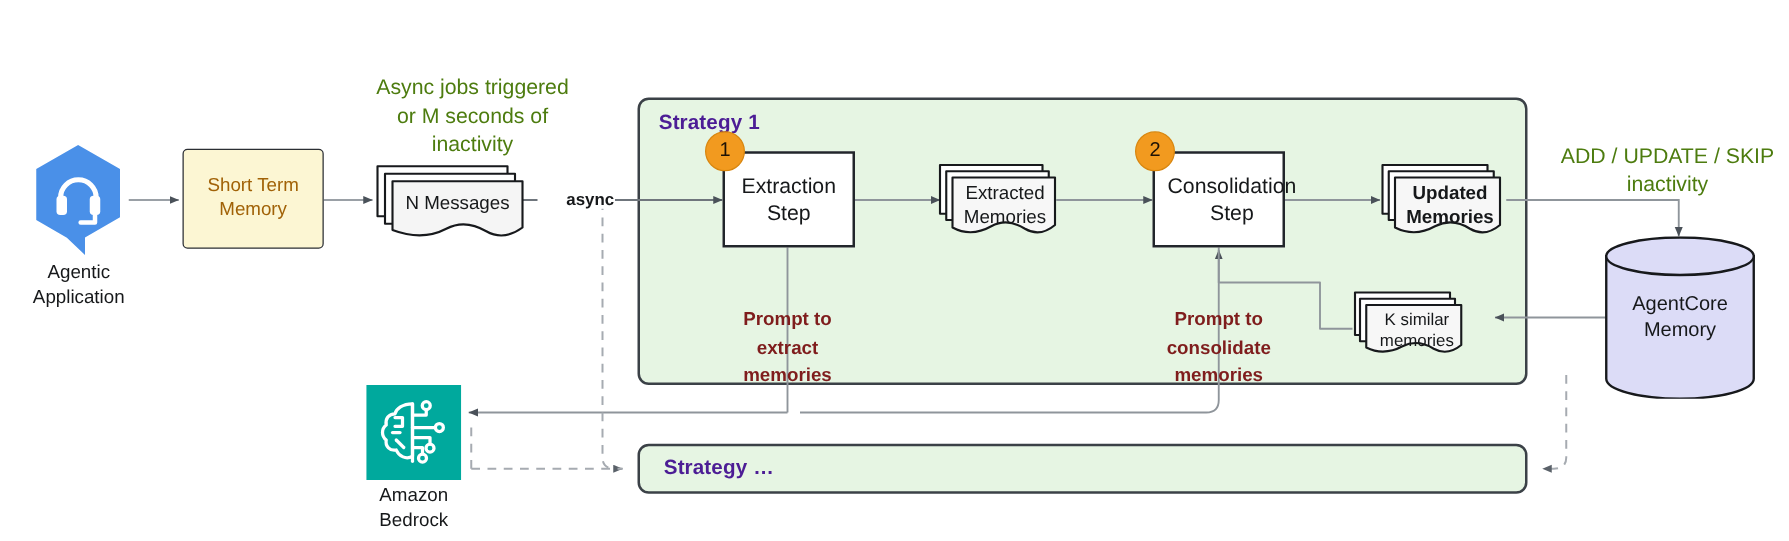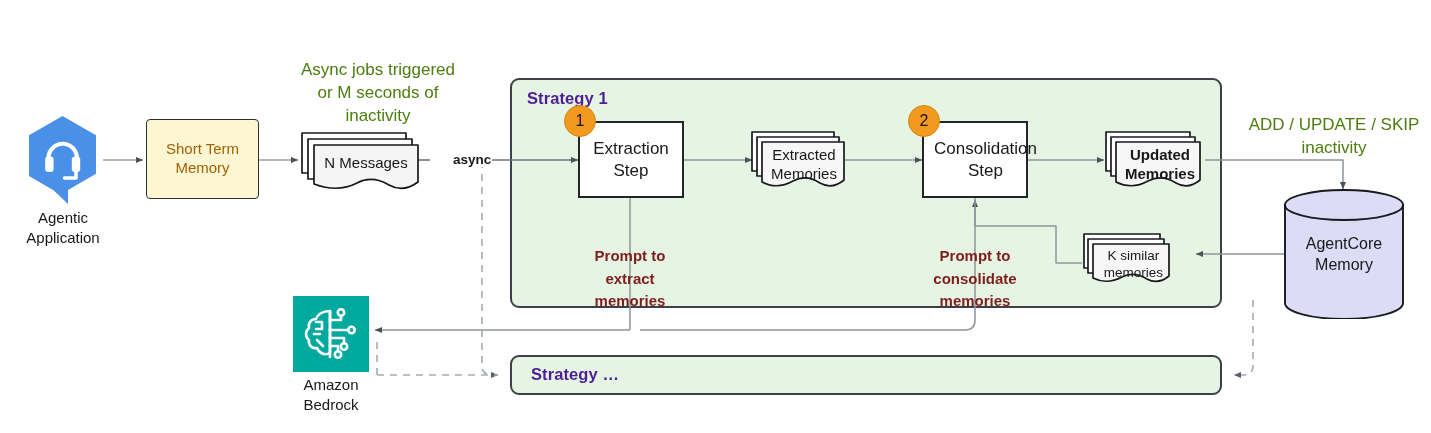--- a/index.html
+++ b/index.html
@@ -298,21 +298,21 @@
     <svg width="122" height="130" viewBox="0 0 122 130">
       <path d="M2,16 V114 a59,16 0 0 0 118,0 V16 Z" fill="#dcdcf7" stroke="#17191c" stroke-width="1.9"></path>
       <ellipse cx="61" cy="16" rx="59" ry="15" fill="#dcdcf7" stroke="#17191c" stroke-width="1.9"></ellipse>
     </svg>
     <div class="clabel" style="top:44px;">
       <div>AgentCore</div>
       <div>Memory</div>
     </div>
   </div>
 
-  <div class="iconwrap" style="left:293px;top:296px;width:76px;height:76px;">
+  <div class="iconwrap" style="left:293px;top:308px;width:76px;height:76px;">
     <svg width="76" height="76" viewBox="0 0 76 76">
       <rect x="0" y="0" width="76" height="76" fill="#00a99d"></rect>
       <g fill="none" stroke="#ffffff" stroke-width="2.6" stroke-linecap="round" stroke-linejoin="round">
         <path d="M37,15 C29,15 24,19 23,23 C18,23 15,27 16,32 C12,35 12,41 16,44 C15,49 19,53 24,52 C26,57 32,60 37,57 Z"></path>
         <path d="M37,15 L37,61"></path>
         <path d="M23,26 L29,26 L29,33 L23,33"></path>
         <path d="M21,38 L27,38"></path>
         <path d="M24,44 L30,50"></path>
         <path d="M37,24 L48,24 L48,20"></path>
         <path d="M37,34 L55,34"></path>

